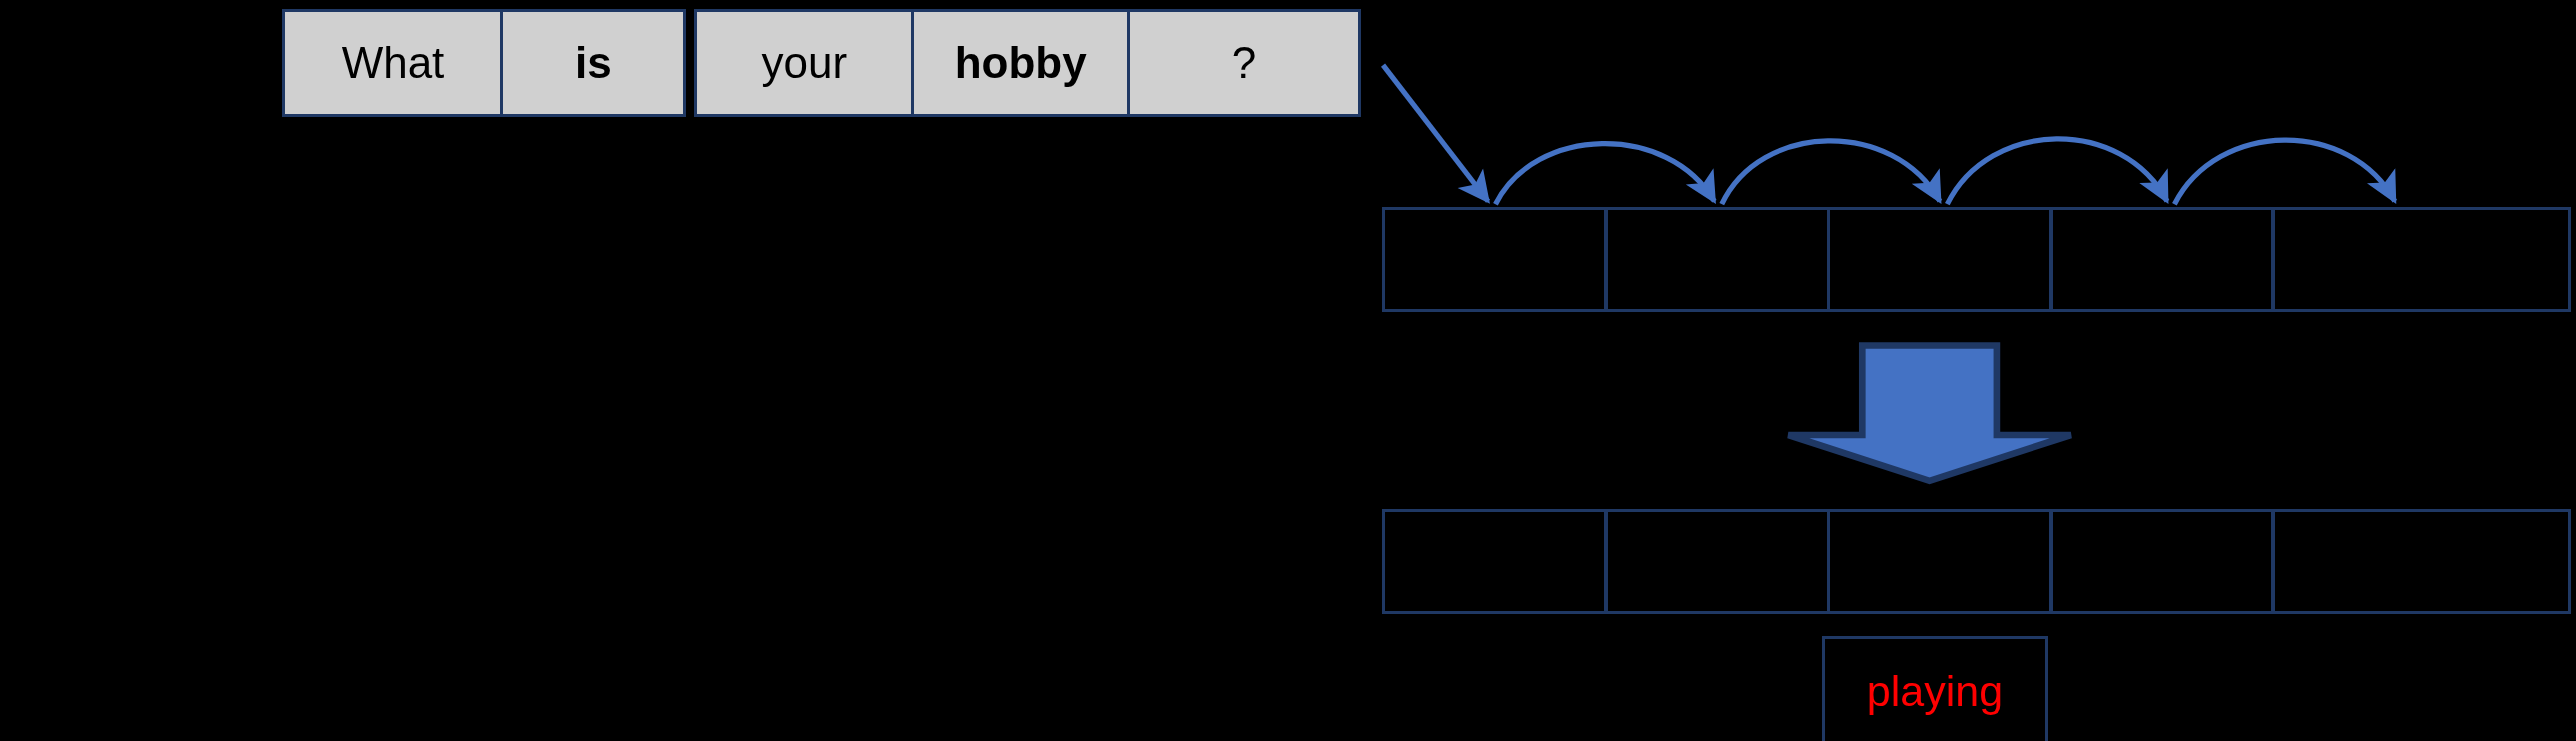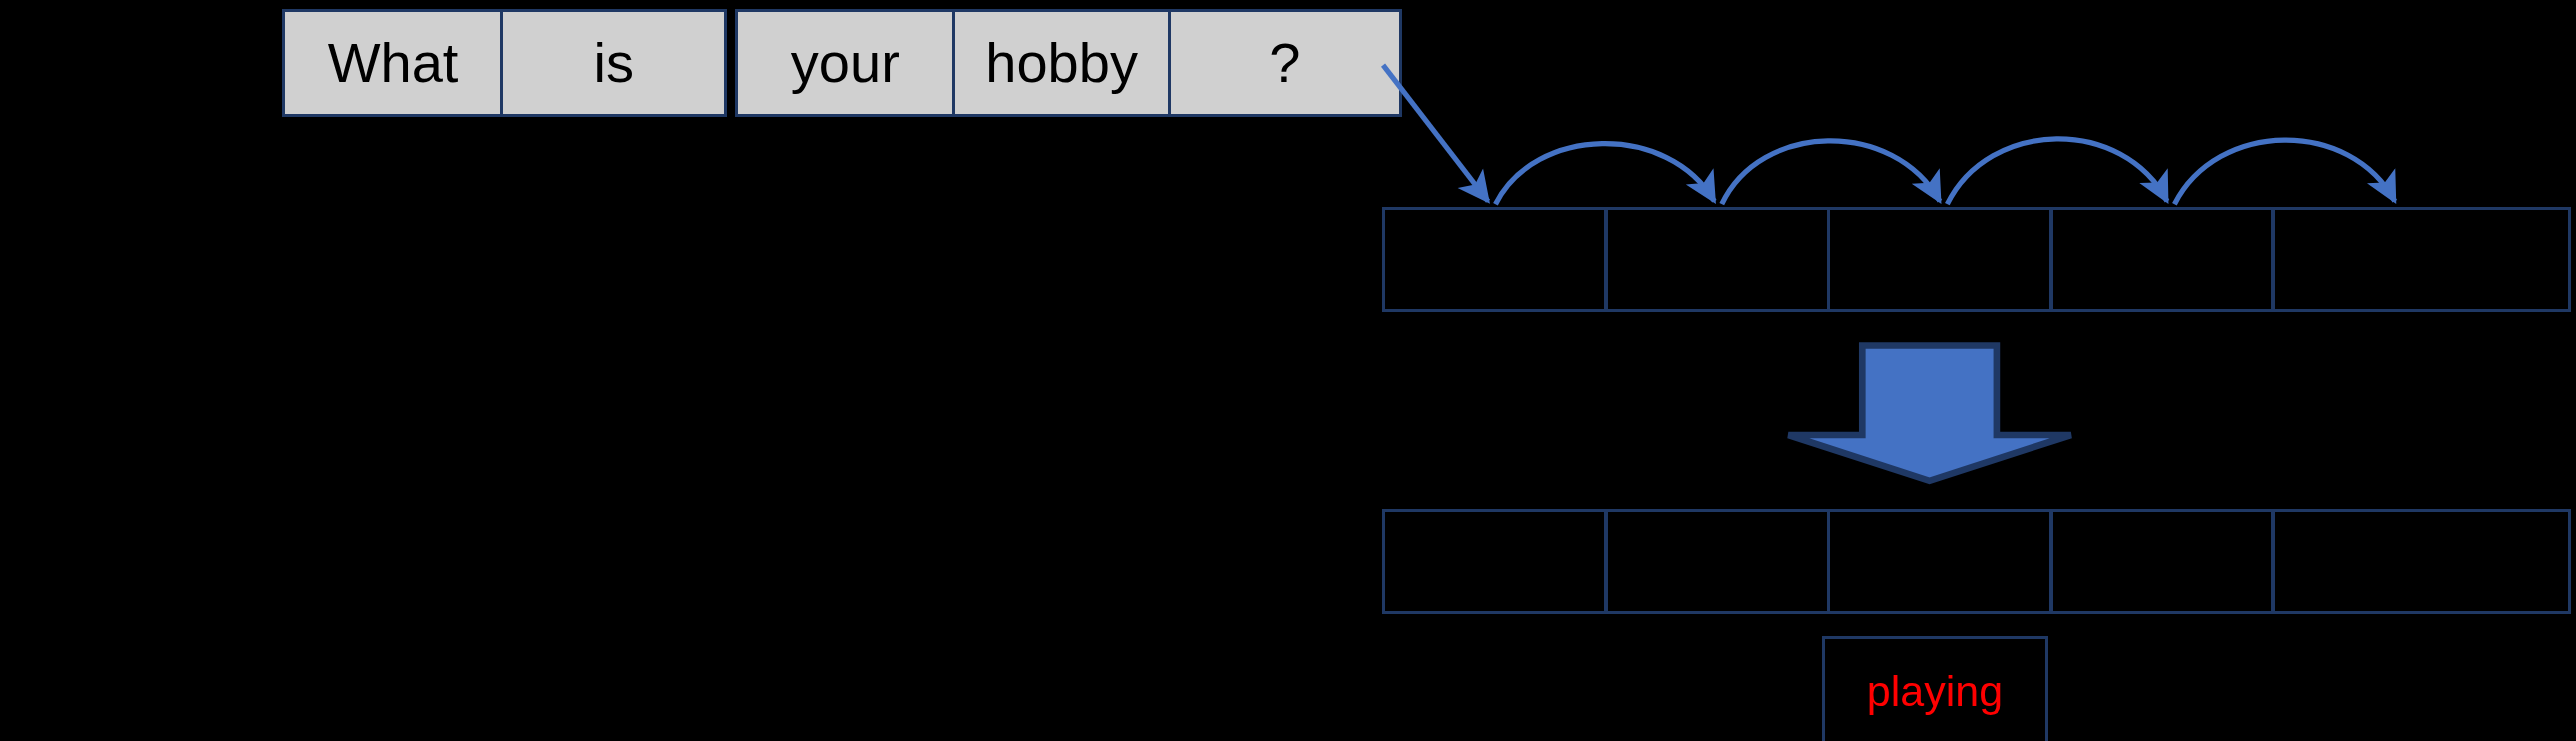--- a/index.html
+++ b/index.html
@@ -33,21 +33,21 @@
     margin-left: -3.7px;
     position: relative;
   }
   .cell:first-child { margin-left: 0; }
 
   
   #input-table { left: 282px; top: 9px; height: 108px; }
   #input-table .cell {
     background: #d0d0d0;
     color: #000000;
-    font-size: 56px;
+    font-size: 44px;
     line-height: 1;
   }
 
   
   .slotrow .cell {
     background: transparent;
     border: 3.7px solid #1f3864;
   }
   #encoder-row { left: 1382px; top: 207px; height: 105px; }
   #decoder-row { left: 1382px; top: 509px; height: 105px; }
@@ -80,27 +80,27 @@
 </style>
 </head>
 <body>
 
 <div id="canvas">
 
   <div class="boxrow" id="input-table">
     <div class="cell" style="width:222px;">
       <span>What</span>
     </div>
-    <div class="cell" style="width:227px;">
+    <div class="cell" style="width:186px;font-weight:bold;">
       <span>is</span>
     </div>
     <div class="cell" style="width:220px;margin-left:8px;">
       <span>your</span>
     </div>
-    <div class="cell" style="width:220px;">
+    <div class="cell" style="width:220px;font-weight:bold;">
       <span>hobby</span>
     </div>
     <div class="cell" style="width:234px;">
       <span>?</span>
     </div>
   </div>
 
   <div class="boxrow slotrow" id="encoder-row">
     <div class="cell" style="width:226px;">
       <span></span>

